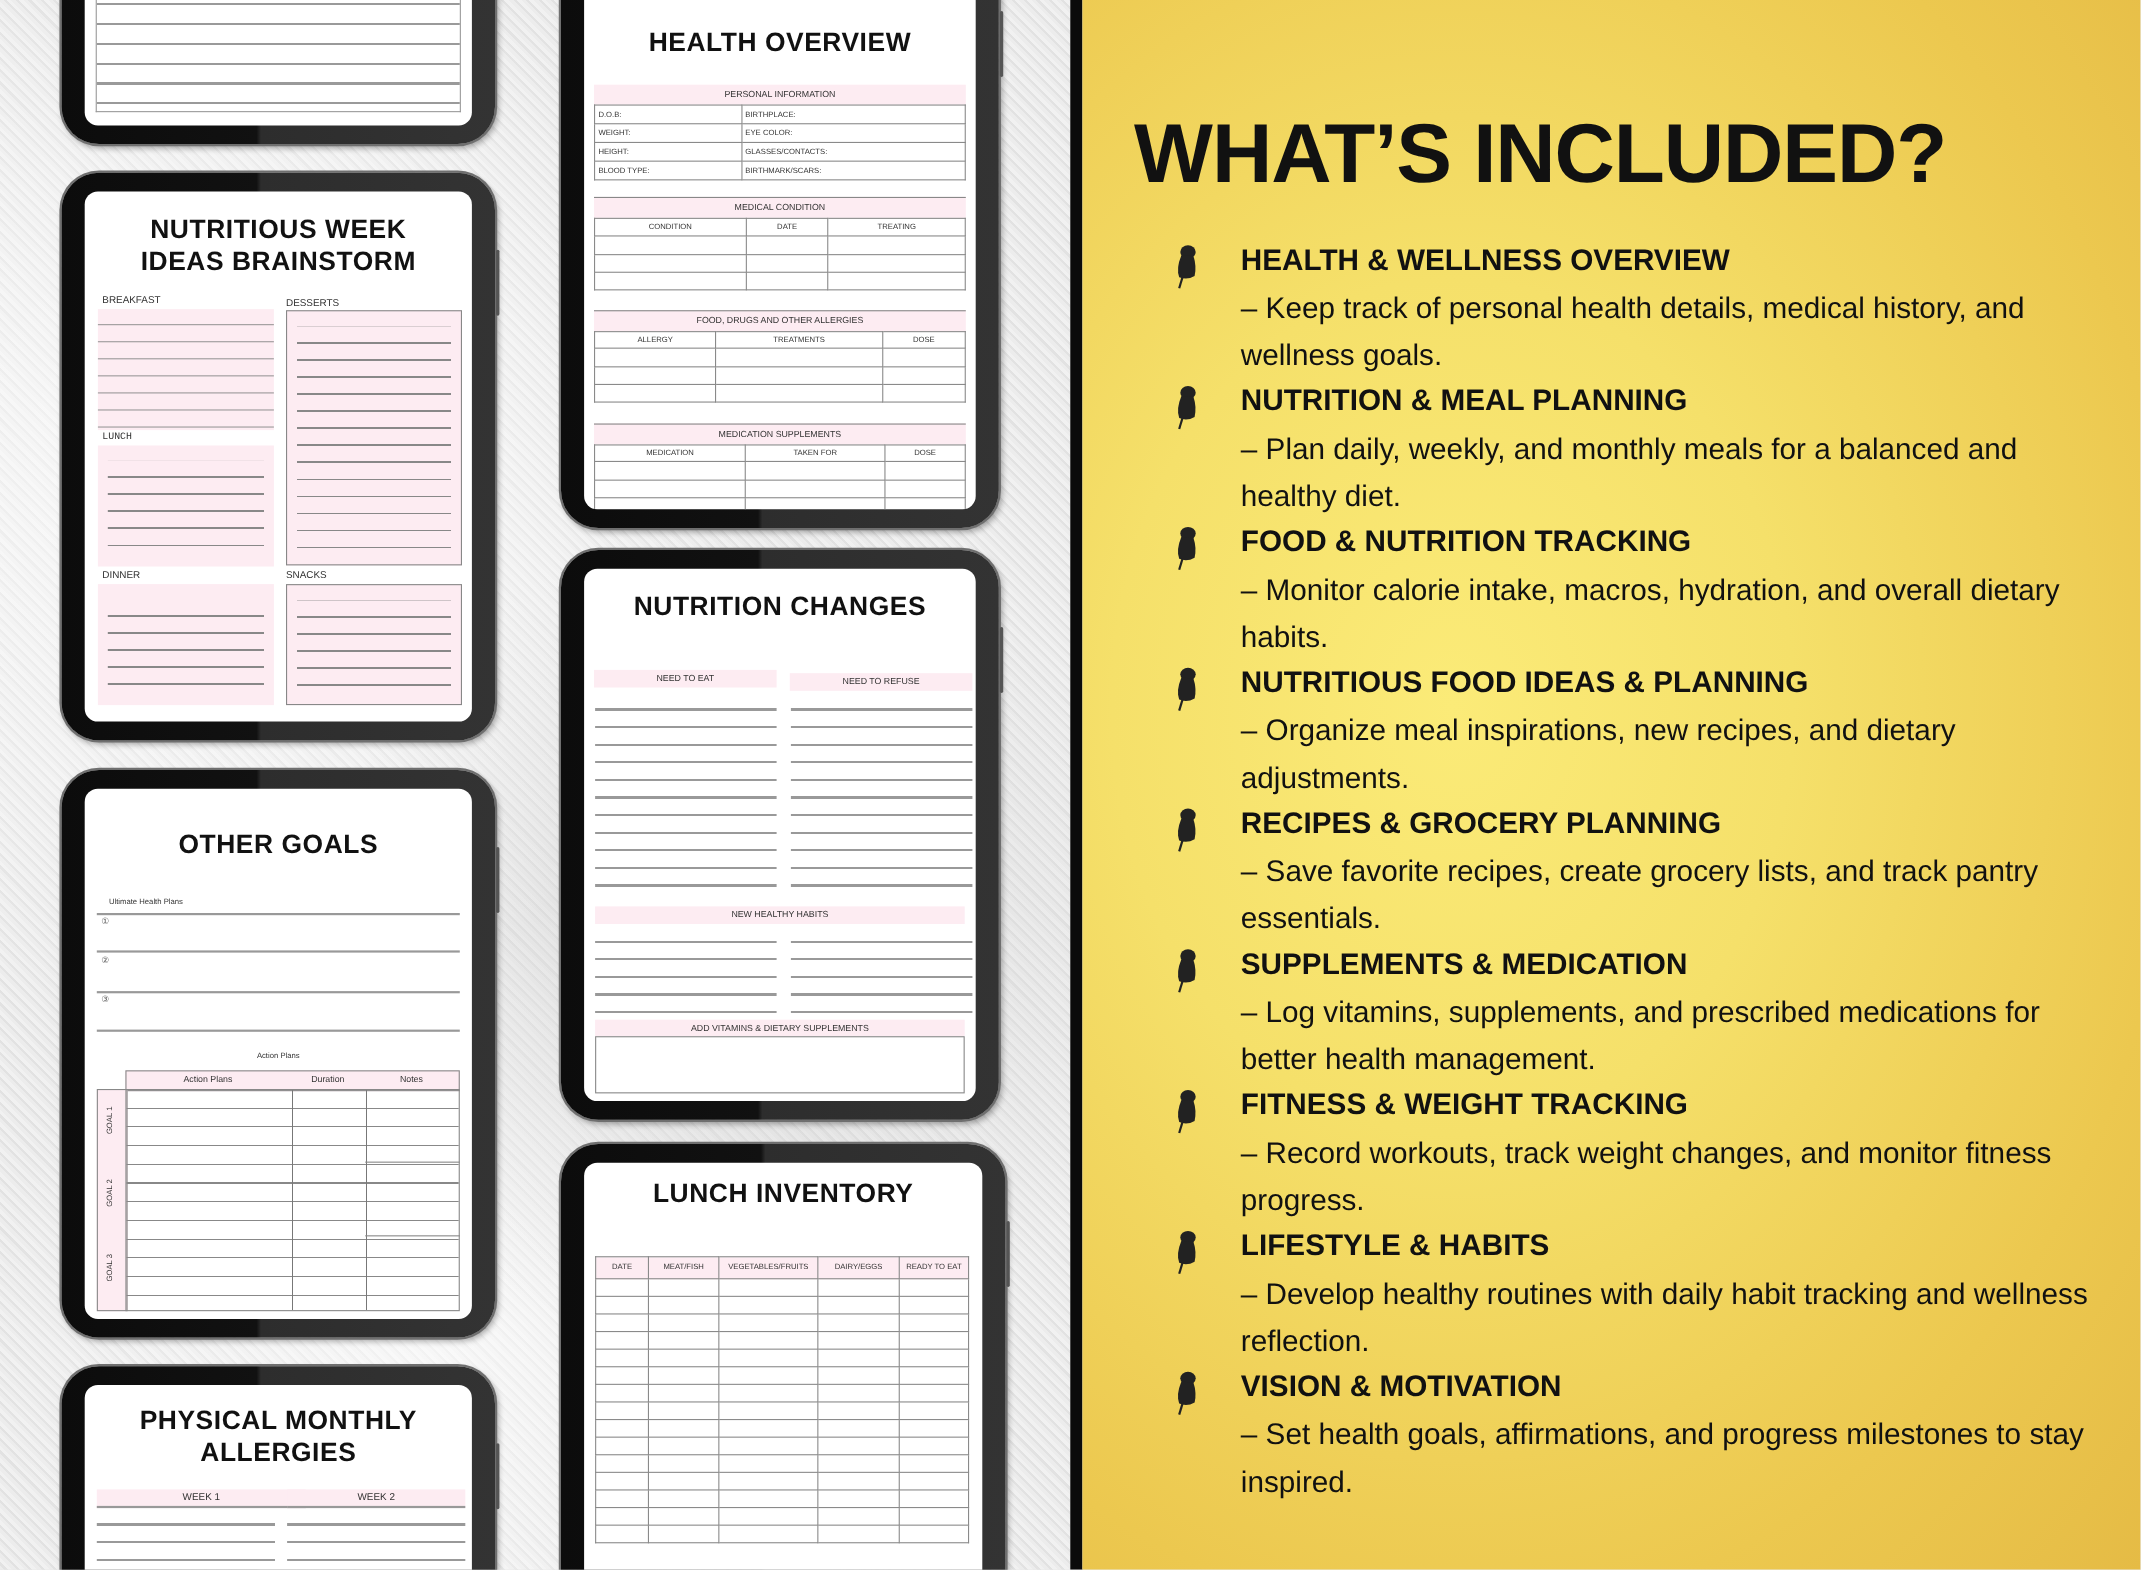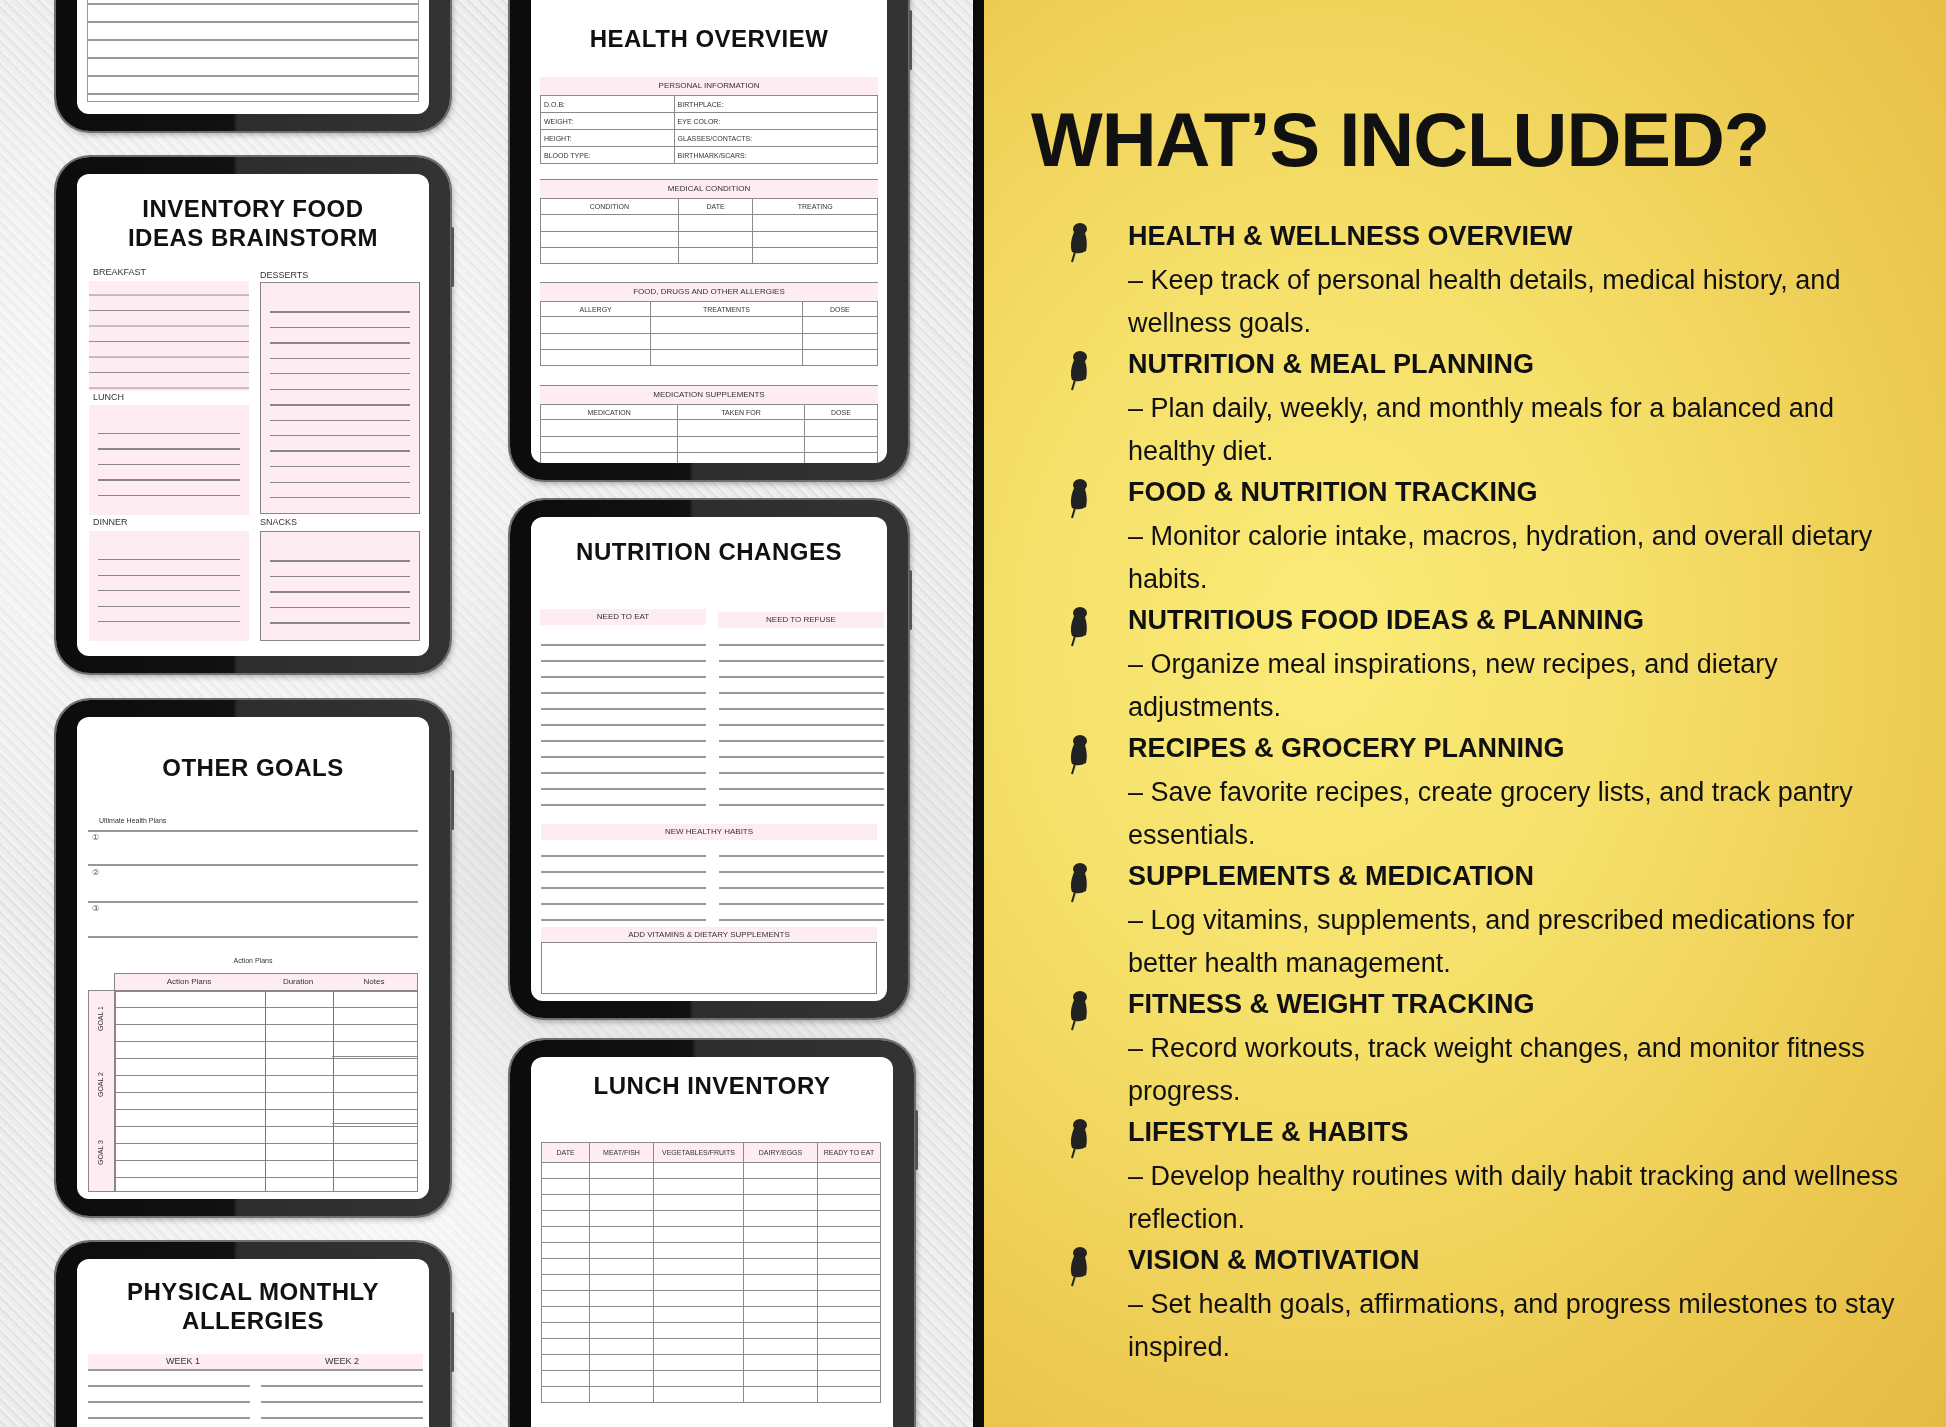--- a/index.html
+++ b/index.html
@@ -67,31 +67,31 @@
 <div class="tablet" style="left:56px; top:-300px; width:394px; height:431px;">
   <div class="screen">
     <div style="position:absolute; left:10px; right:10px; bottom:12px; height:330px; border:1px solid #999; border-top:none;
       background:repeating-linear-gradient(180deg, #fff 0 16px, #9a9a9a 16px 18px);"></div>
   </div>
 </div>
 
 <div class="tablet" style="left:56px; top:157px; width:394px; height:516px;">
   <div class="screen">
     <div class="pg-title" style="margin-top:20px;">
-      <div>INVENTORY FOOD</div>
+      <div>NUTRITIOUS WEEK</div>
       <div>IDEAS BRAINSTORM</div>
     </div>
     <div class="lbl" style="position:absolute; left:16px; top:93px;">BREAKFAST</div>
     <div class="lbl" style="position:absolute; left:183px; top:96px;">DESSERTS</div>
     <div class="pink" style="position:absolute; left:12px; top:107px; width:160px; height:110px;
       background:repeating-linear-gradient(180deg, #fdecf2 0 14px, #8a8a8a 14px 15px, #fdecf2 15px 15.5px); background-size:140px 15.5px; background-repeat:repeat; background-position:10px 0;"></div>
     <div style="position:absolute; left:183px; top:108px; width:158px; height:230px; border:1px solid #888; background:#fdecf2;">
       <div style="position:absolute; left:9px; right:9px; top:14px; bottom:8px; background:repeating-linear-gradient(180deg, transparent 0 14px, #888 14px 15.5px);"></div>
     </div>
-    <div class="lbl" style="position:absolute; left:16px; top:218px;">LUNCH</div>
+    <div class="lbl" style="position:absolute; left:16px; top:218px;font-family:Liberation Mono, monospace;">LUNCH</div>
     <div class="pink" style="position:absolute; left:12px; top:231px; width:160px; height:110px;">
       <div style="position:absolute; left:9px; right:9px; top:14px; bottom:8px; background:repeating-linear-gradient(180deg, transparent 0 14px, #888 14px 15.5px);"></div>
     </div>
     <div class="lbl" style="position:absolute; left:16px; top:343px;">DINNER</div>
     <div class="lbl" style="position:absolute; left:183px; top:343px;">SNACKS</div>
     <div class="pink" style="position:absolute; left:12px; top:357px; width:160px; height:110px;">
       <div style="position:absolute; left:9px; right:9px; top:14px; bottom:8px; background:repeating-linear-gradient(180deg, transparent 0 14px, #888 14px 15.5px);"></div>
     </div>
     <div style="position:absolute; left:183px; top:357px; width:158px; height:108px; border:1px solid #888; background:#fdecf2;">
       <div style="position:absolute; left:9px; right:9px; top:14px; bottom:8px; background:repeating-linear-gradient(180deg, transparent 0 14px, #888 14px 15.5px);"></div>

